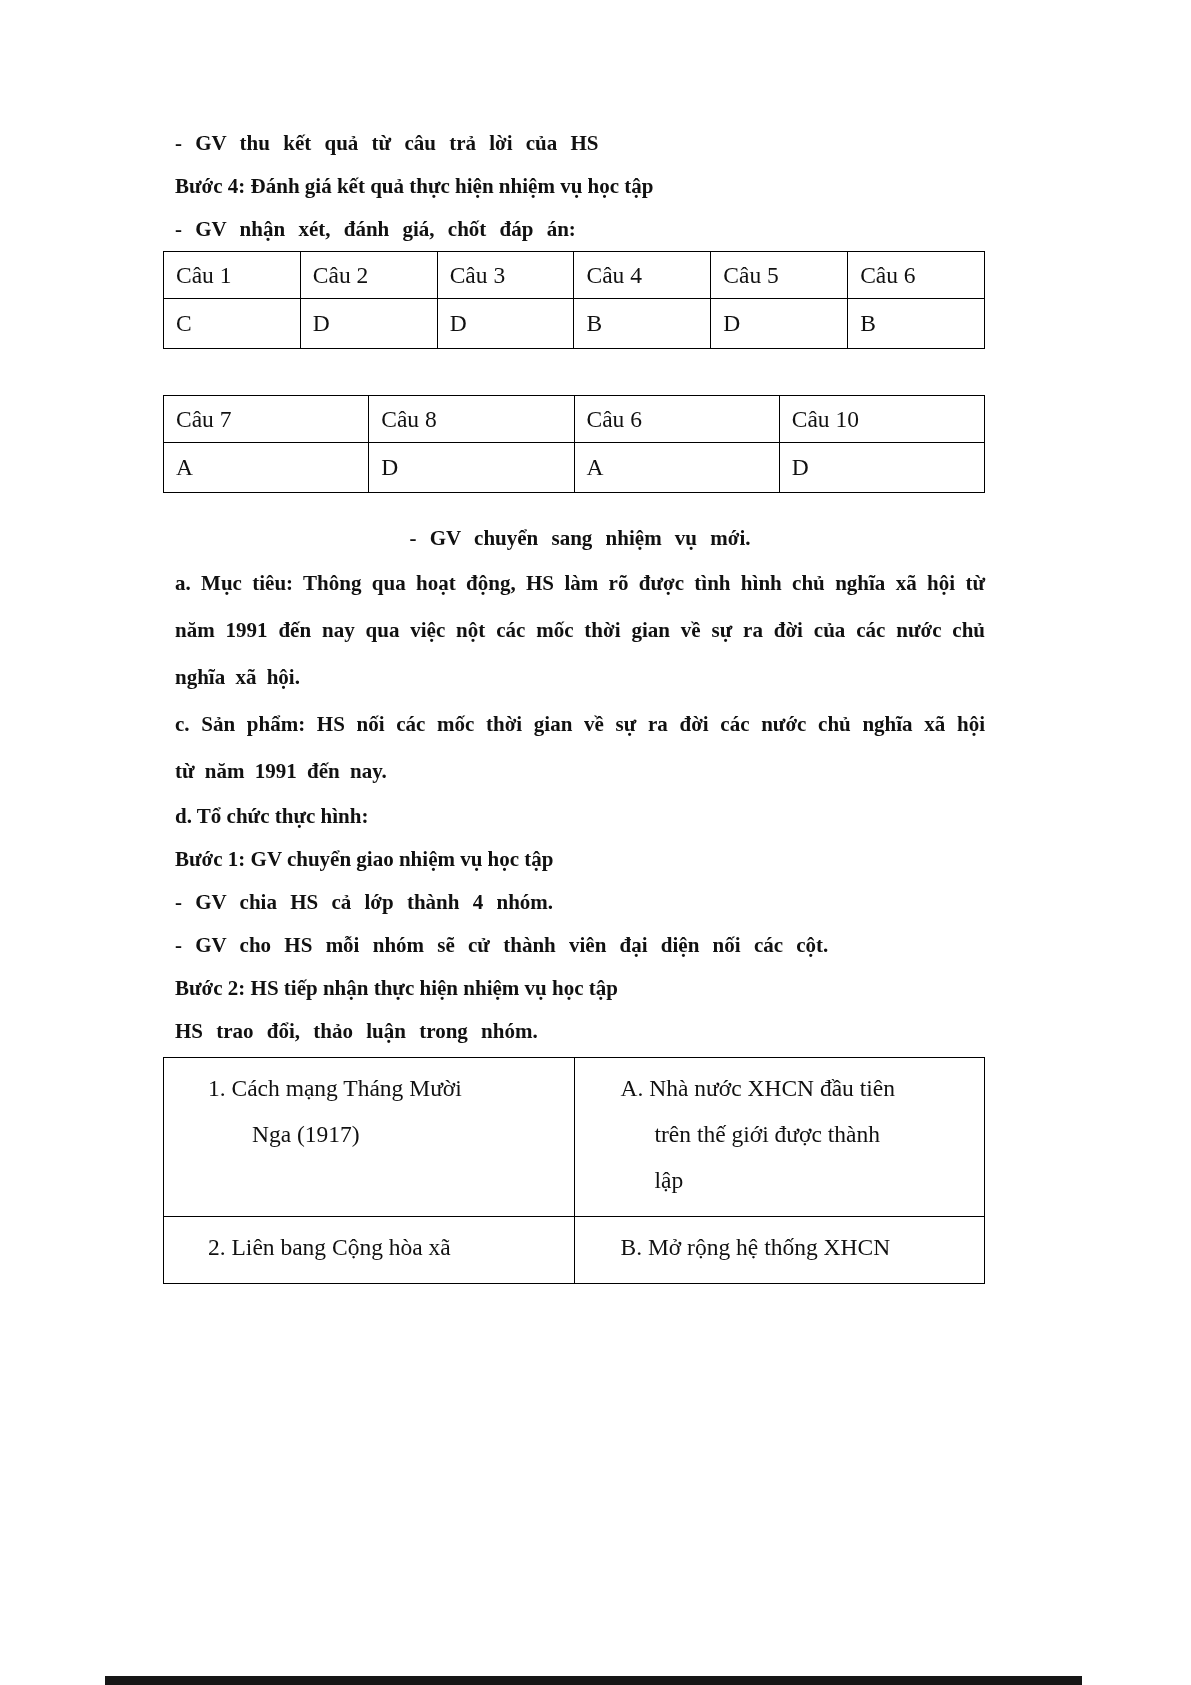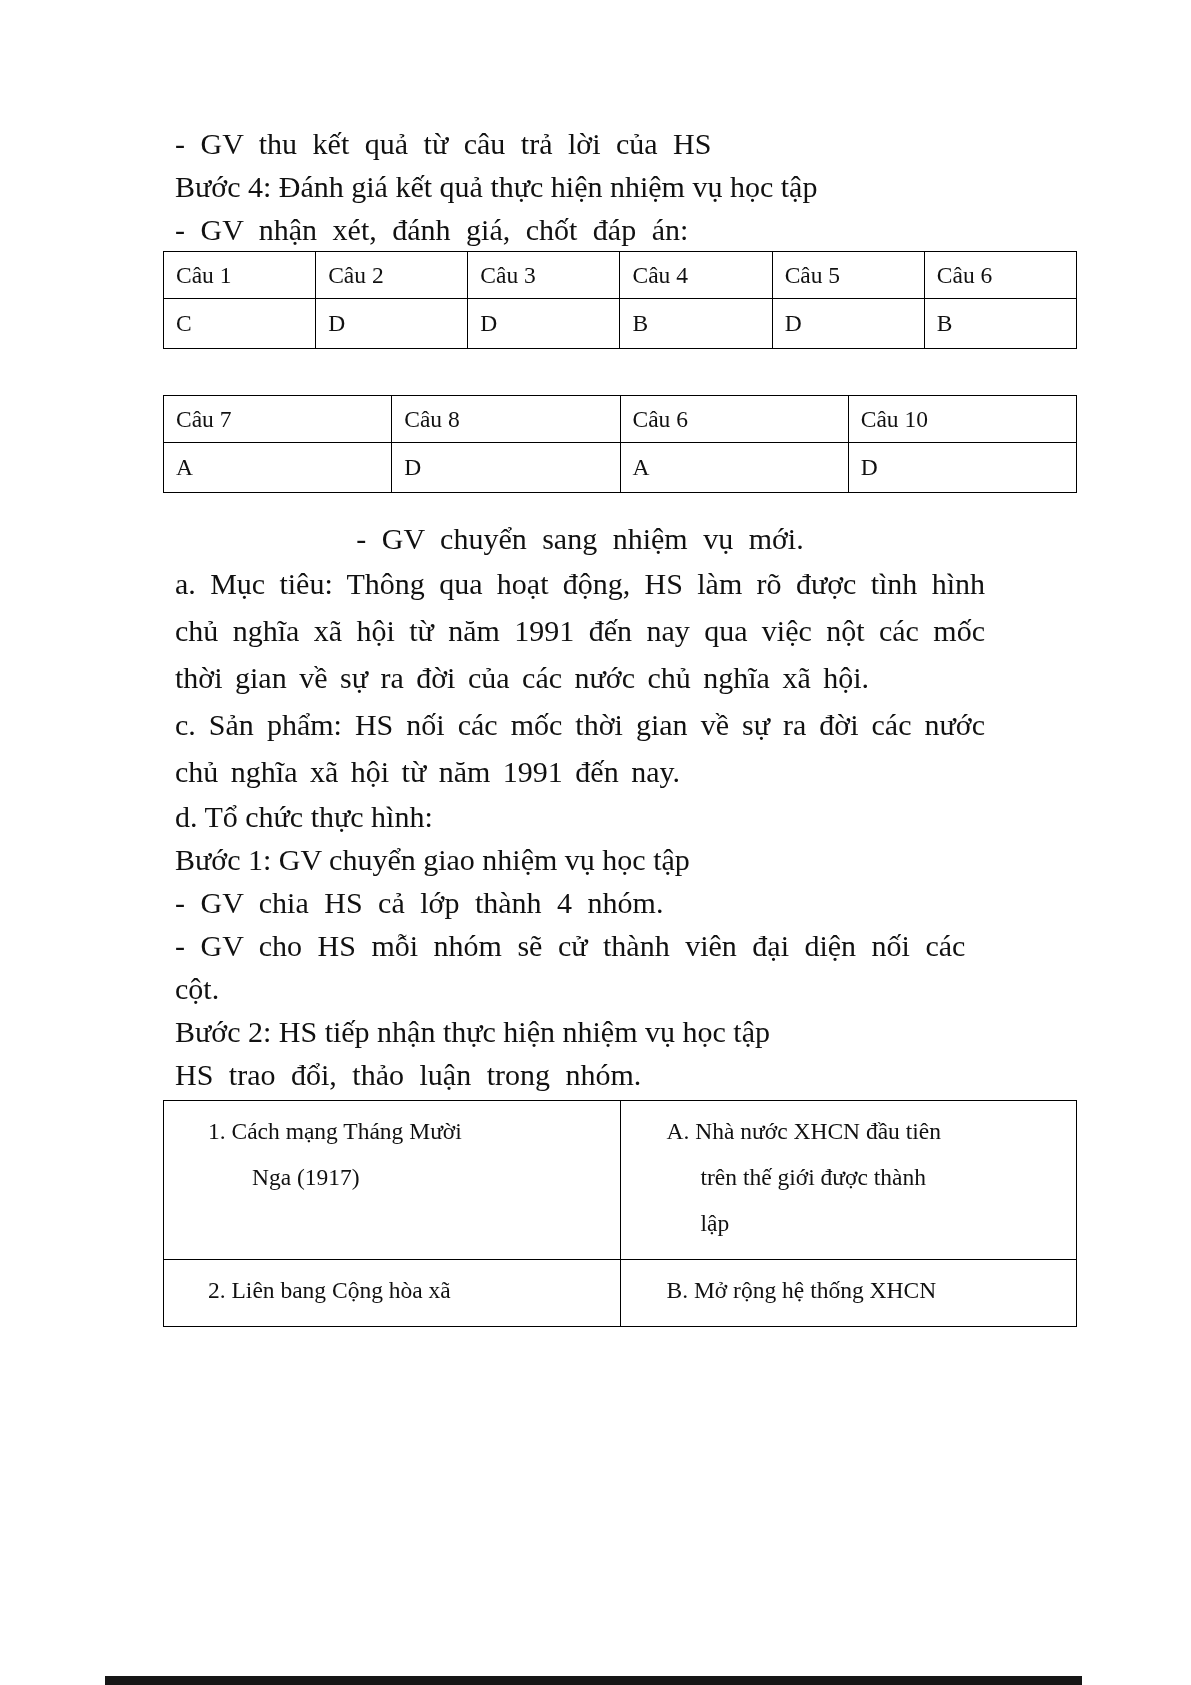--- a/index.html
+++ b/index.html
@@ -12,34 +12,35 @@
     color: #111;
     overflow: hidden;
   }
   .content {
     position: absolute;
     left: 163px;
     top: 122px;
     width: 822px;
   }
   .p {
-    font-size: 30px;
+    font-size: 21px;
     line-height: 43px;
     padding-left: 12px;
     white-space: normal;
+    font-weight: bold;
   }
   .p.wide { word-spacing: 8px; }
   .p.just {
     text-align: justify;
     line-height: 47px;
     word-spacing: 5px;
   }
   table {
     border-collapse: collapse;
-    width: 914px;
+    width: 822px;
     table-layout: fixed;
   }
   td {
     border: 1.5px solid #000;
     font-size: 23.5px;
     font-weight: normal;
     text-align: left;
     vertical-align: middle;
     padding: 4px 6px 4px 12px;
   }

